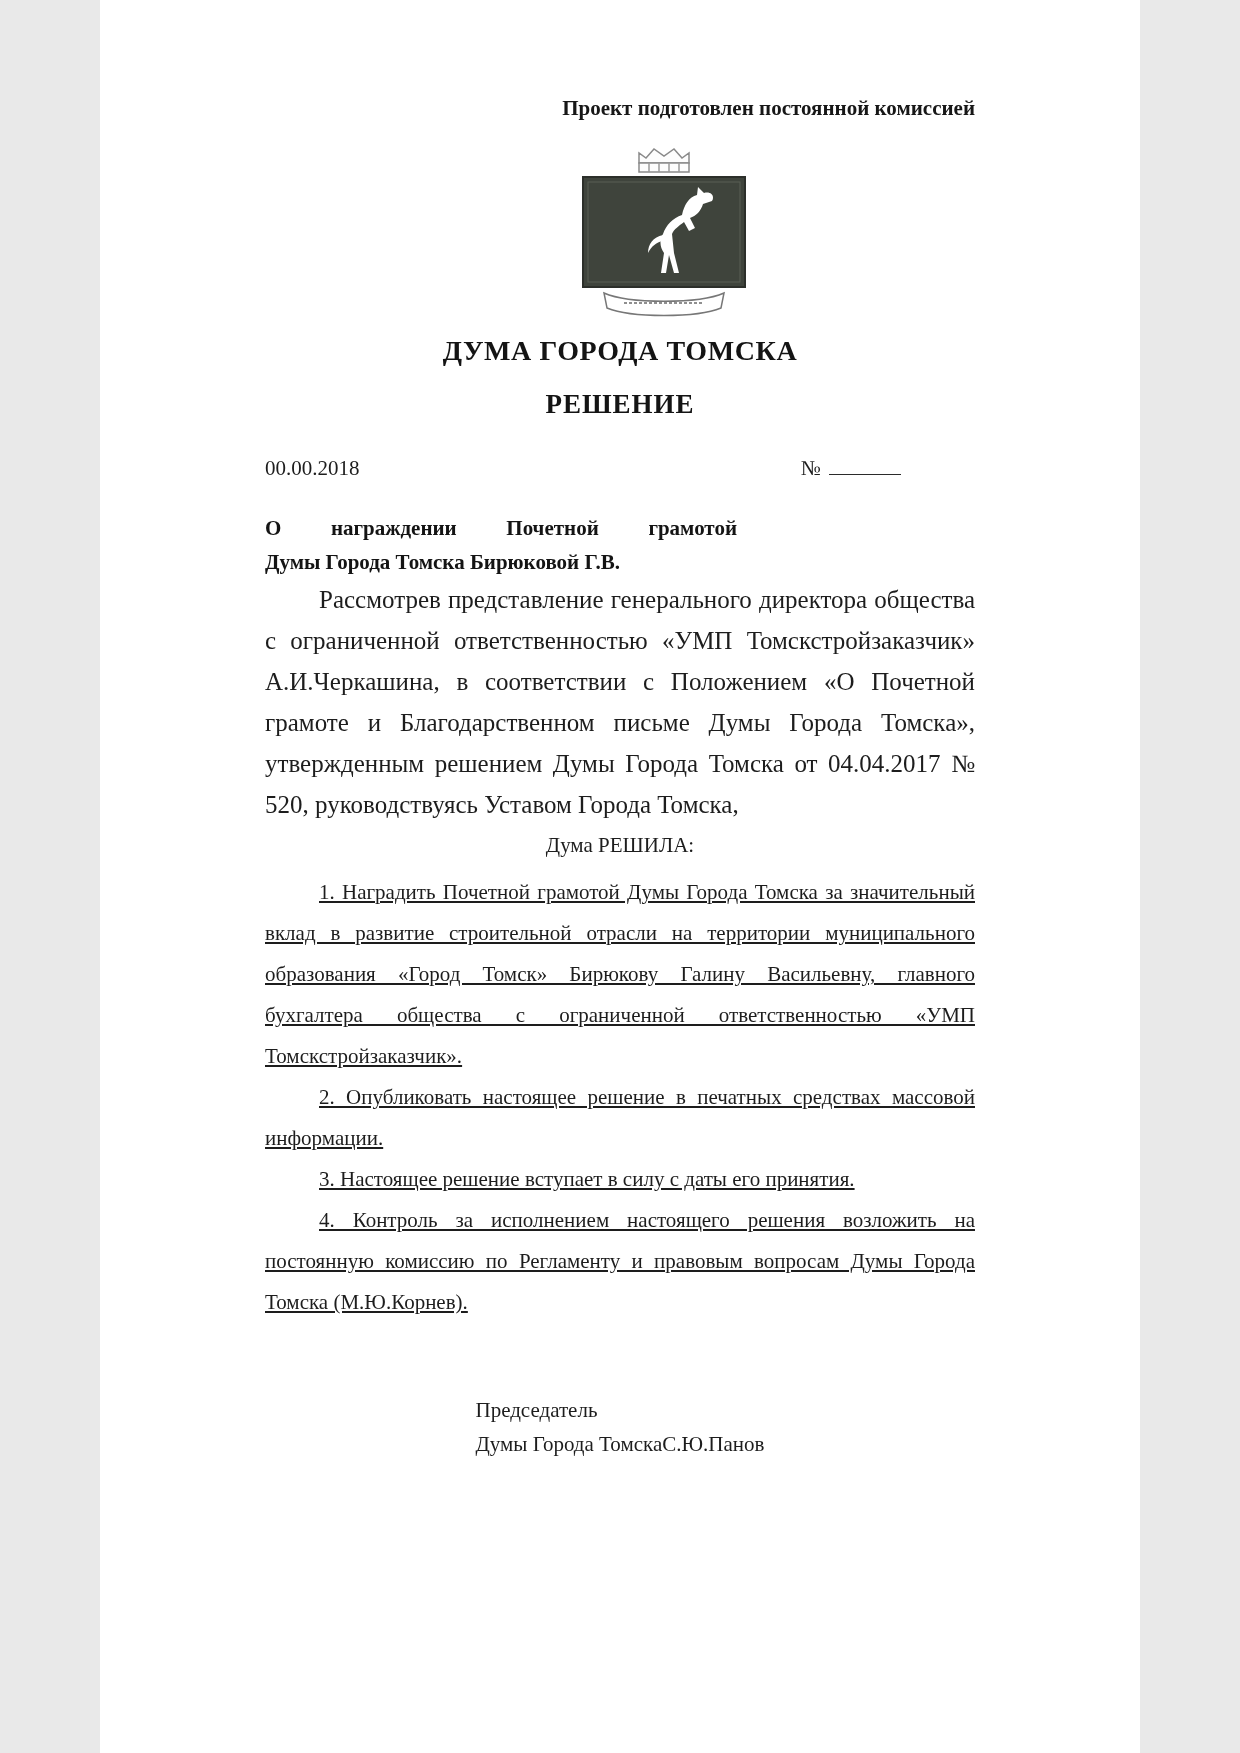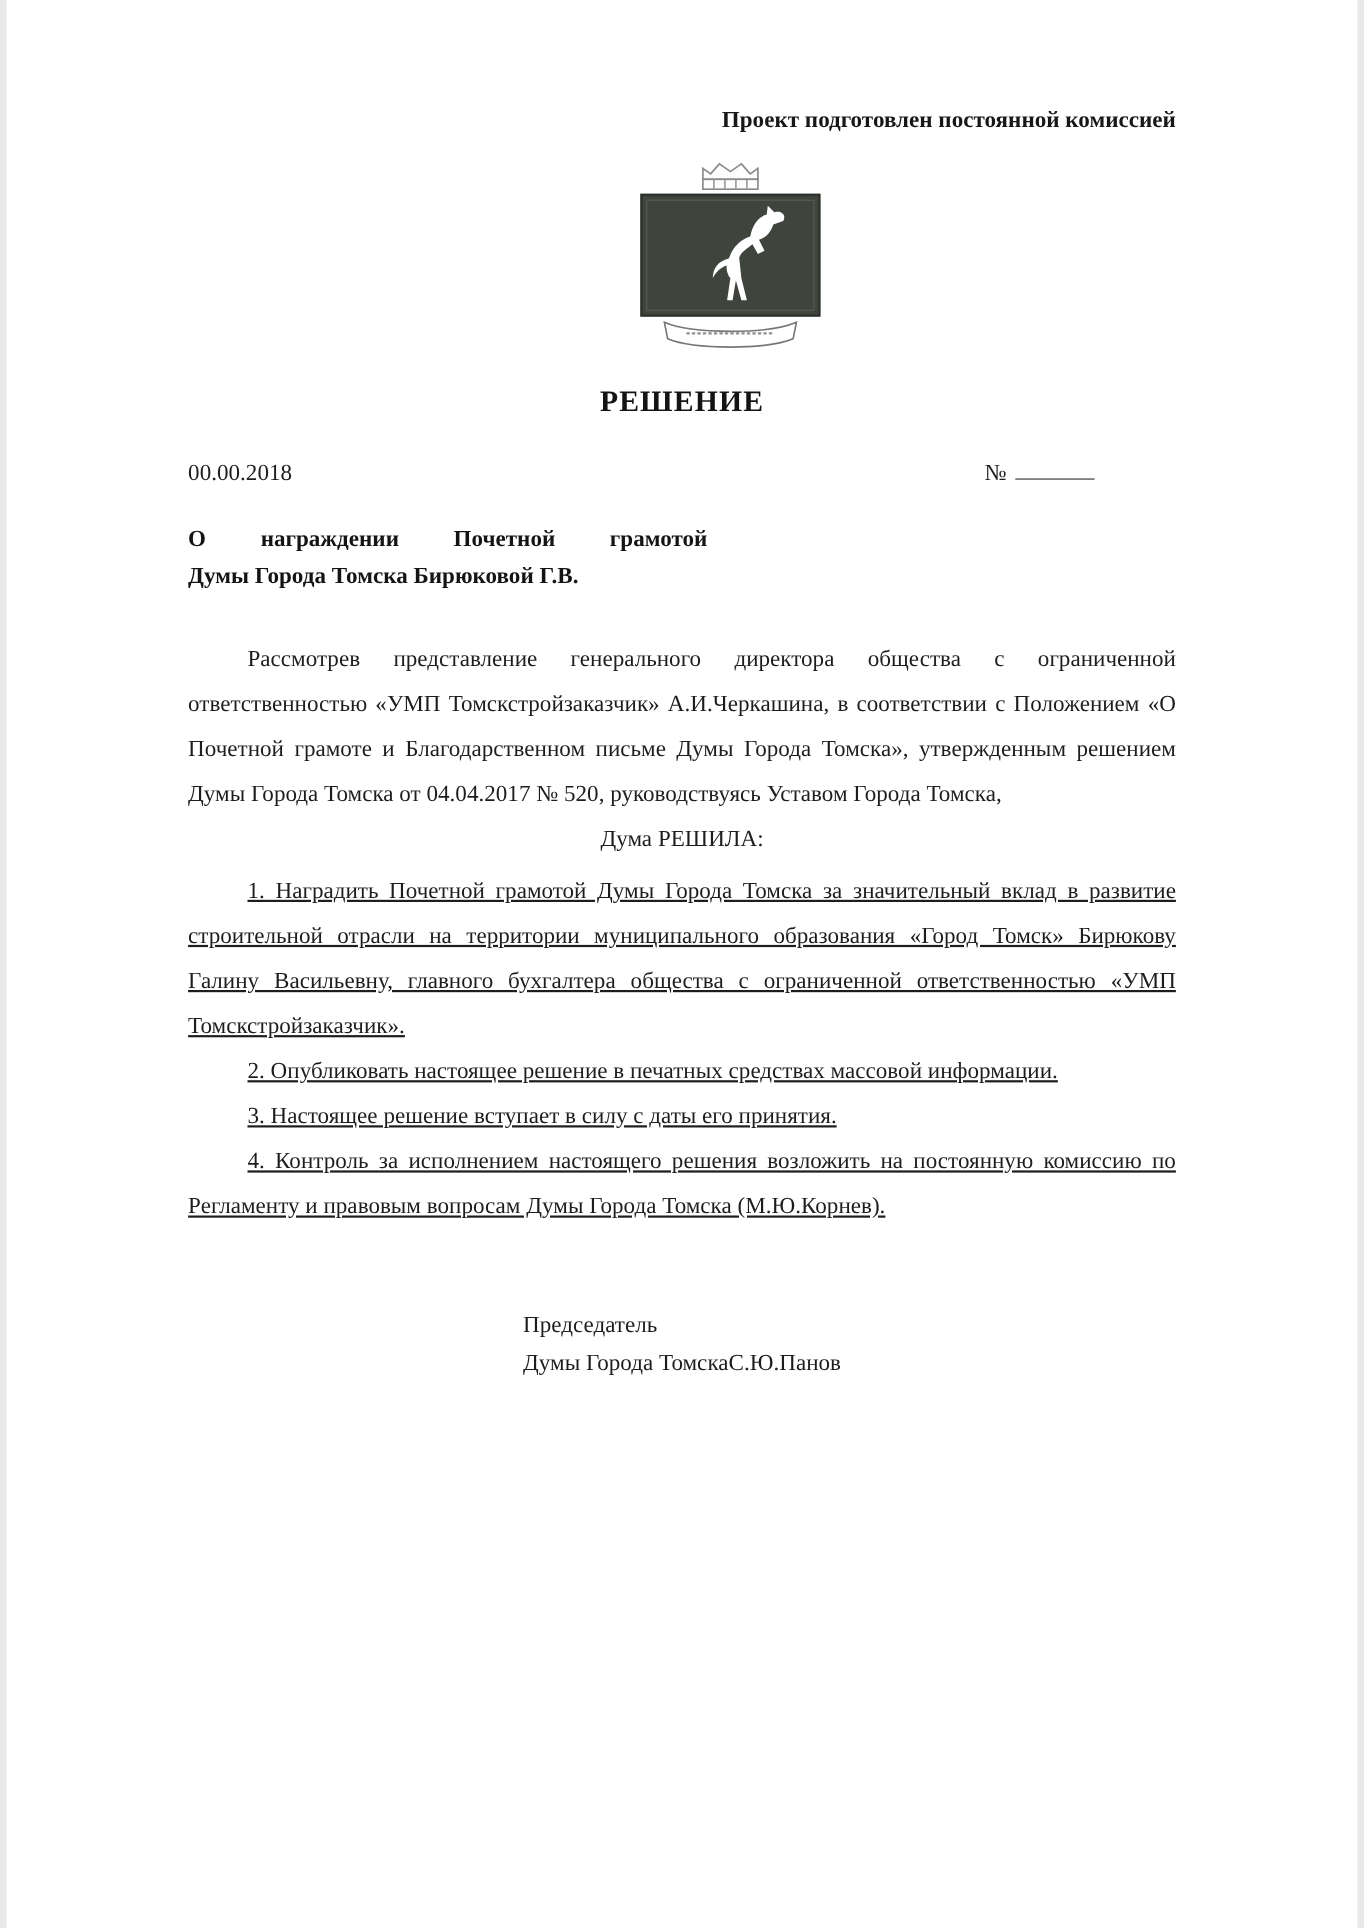--- a/index.html
+++ b/index.html
@@ -1,17 +1,17 @@
 <!DOCTYPE html>
 <html lang="ru"><head>
 <meta charset="utf-8">
 <style>
   html, body { margin: 0; padding: 0; background: #e9e9e9; }
   .page {
-    width: 1228px;
+    width: 1040px;
     min-height: 1753px;
     margin: 0 auto;
     background: #ffffff;
     font-family: "Liberation Serif", "DejaVu Serif", serif;
     color: #1d1d1d;
     box-sizing: border-box;
     padding: 92px 165px 60px 165px;
     position: relative;
   }
   .header-note {
@@ -70,22 +70,21 @@
     line-height: 34px;
     width: 472px;
     color: #141414;
   }
   .subject-line1 {
     text-align: justify;
     text-align-last: justify;
     -moz-text-align-last: justify;
   }
   .preamble {
-    margin-top: 38px;
-    font-size: 21px;
+    font-size: 25px;
     line-height: 41px;
     text-align: justify;
     text-indent: 54px;
   }
   .resolution-heading {
     text-align: center;
     font-size: 21px;
     margin-top: 0;
     line-height: 41px;
   }
@@ -137,20 +136,21 @@
         </g>
       </g>
 
       <g>
         <path d="M 25,152 C 50,163 120,163 145,152 L 142,167 C 118,177 52,177 28,167 Z" fill="#ffffff" stroke="#777777" stroke-width="1.5"></path>
         <line x1="45" y1="162" x2="125" y2="162" stroke="#8f8f8f" stroke-width="2" stroke-dasharray="3,2"></line>
       </g>
     </svg>
   </div>
 
+  <div class="org-title">ДУМА ГОРОДА ТОМСКА</div>
   <div class="doc-type">РЕШЕНИЕ</div>
 
   <div class="meta-row">
     <span>00.00.2018</span>
     <span class="number-cell">
       <span>№</span>
       <span class="blank-line"></span>
     </span>
   </div>
 

